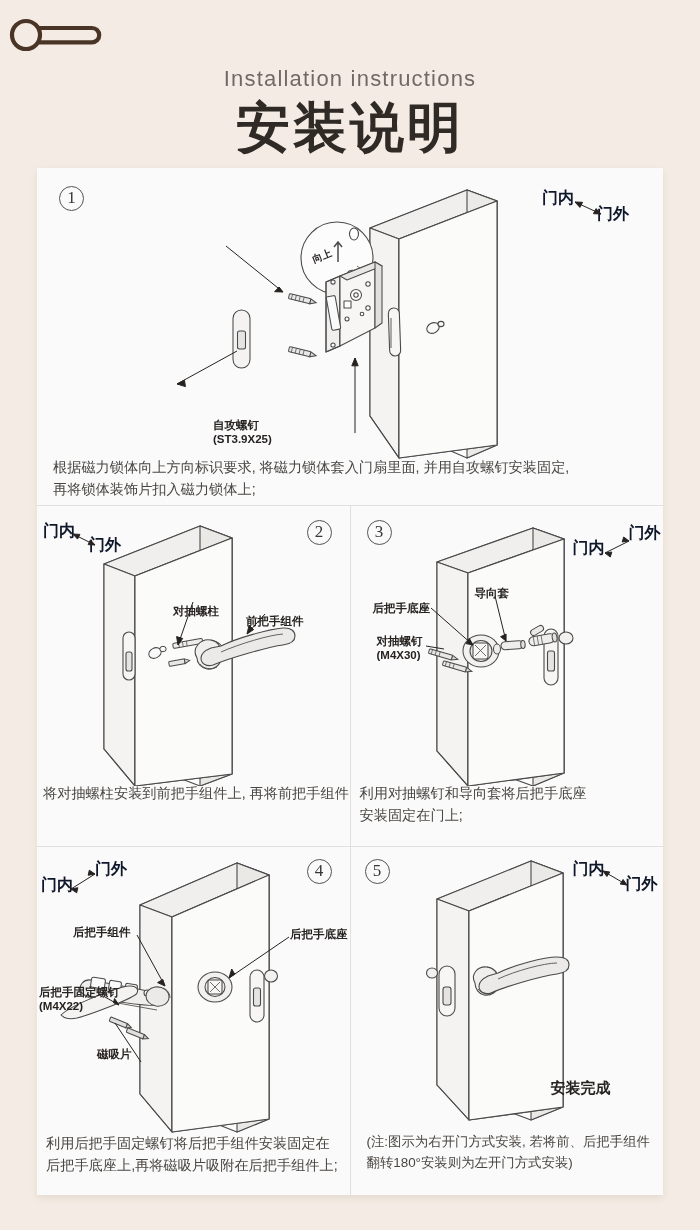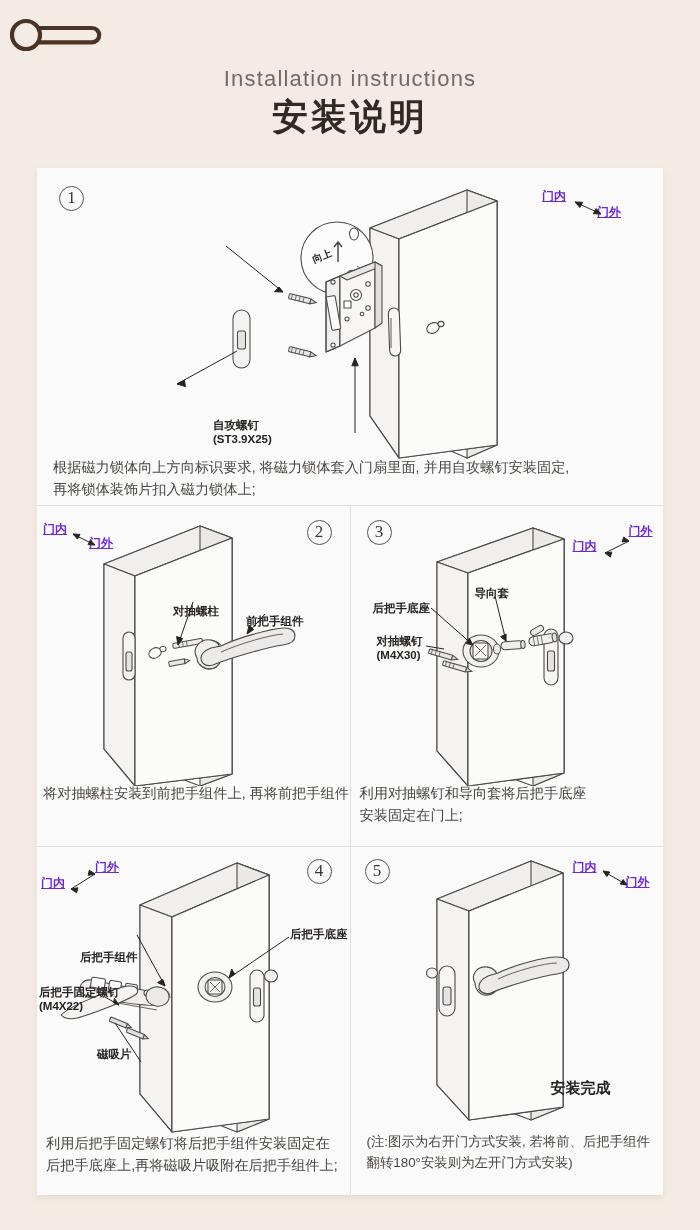--- a/index.html
+++ b/index.html
@@ -20,21 +20,21 @@
     margin:0 auto 10px auto;
   }
   .subtitle{
     font-size:22px;
     letter-spacing:1.2px;
     color:#6f6a66;
     font-family:"Liberation Sans","DejaVu Sans",sans-serif;
     margin-bottom:4px;
   }
   .main-title{
-    font-size:36px;
+    font-size:54px;
     font-weight:bold;
     color:#2f2a26;
     letter-spacing:3px;
     line-height:1.15;
   }
   .panels{
     position:absolute;
     left:37px;top:168px;
     width:626px;height:1027px;
     background:#fafafa;
@@ -72,25 +72,24 @@
   .lbl{
     position:absolute;
     font-size:11.5px;
     font-weight:bold;
     color:#262220;
     white-space:nowrap;
     line-height:1.25;
   }
   .dirlbl{
     position:absolute;
-    font-size:12px;
+    font-size:16px;
     font-weight:bold;
-    color:#6d28d9;
+    color:#0f172a;
     white-space:nowrap;
-    text-decoration:underline;
   }
   .done{
     position:absolute;
     font-size:15px;
     font-weight:bold;
     color:#262220;
     white-space:nowrap;
   }
   svg{display:block;}
   .art{position:absolute;left:0;top:0;}
@@ -442,21 +441,21 @@
           <path d="M100 88 L128 139" fill="none"></path>
           <path d="M128 139 l-2.2 -6.6 l-5.2 3.2 z"></path>
           <path d="M252 90 L192 131" fill="none"></path>
           <path d="M192 131 l5.8 -3.8 l-3.1 -5.2 z"></path>
           <path d="M68 150 L82 158" fill="none"></path>
           <path d="M82 158 l-5.4 -2.2 l0.9 -4.3 z"></path>
           <path d="M104 215 L78 176" fill="none"></path>
         </g>
       </svg>
 
-      <div class="lbl" style="left:43px;top:78px;margin-top:25px;">后把手组件</div>
+      <div class="lbl" style="left:36px;top:78px;">后把手组件</div>
       <div class="lbl" style="left:253px;top:80px;">后把手底座</div>
       <div class="lbl" style="left:2px;top:118px;margin-top:20px;">
         <span>后把手固定螺钉</span><br>
         <span>(M4X22)</span>
       </div>
       <div class="lbl" style="left:60px;top:200px;">磁吸片</div>
 
       <div class="caption" style="top:285px;padding-left:9px;">
         <span class="ln">利用后把手固定螺钉将后把手组件安装固定在</span>
         <span class="ln">后把手底座上,再将磁吸片吸附在后把手组件上;</span>

